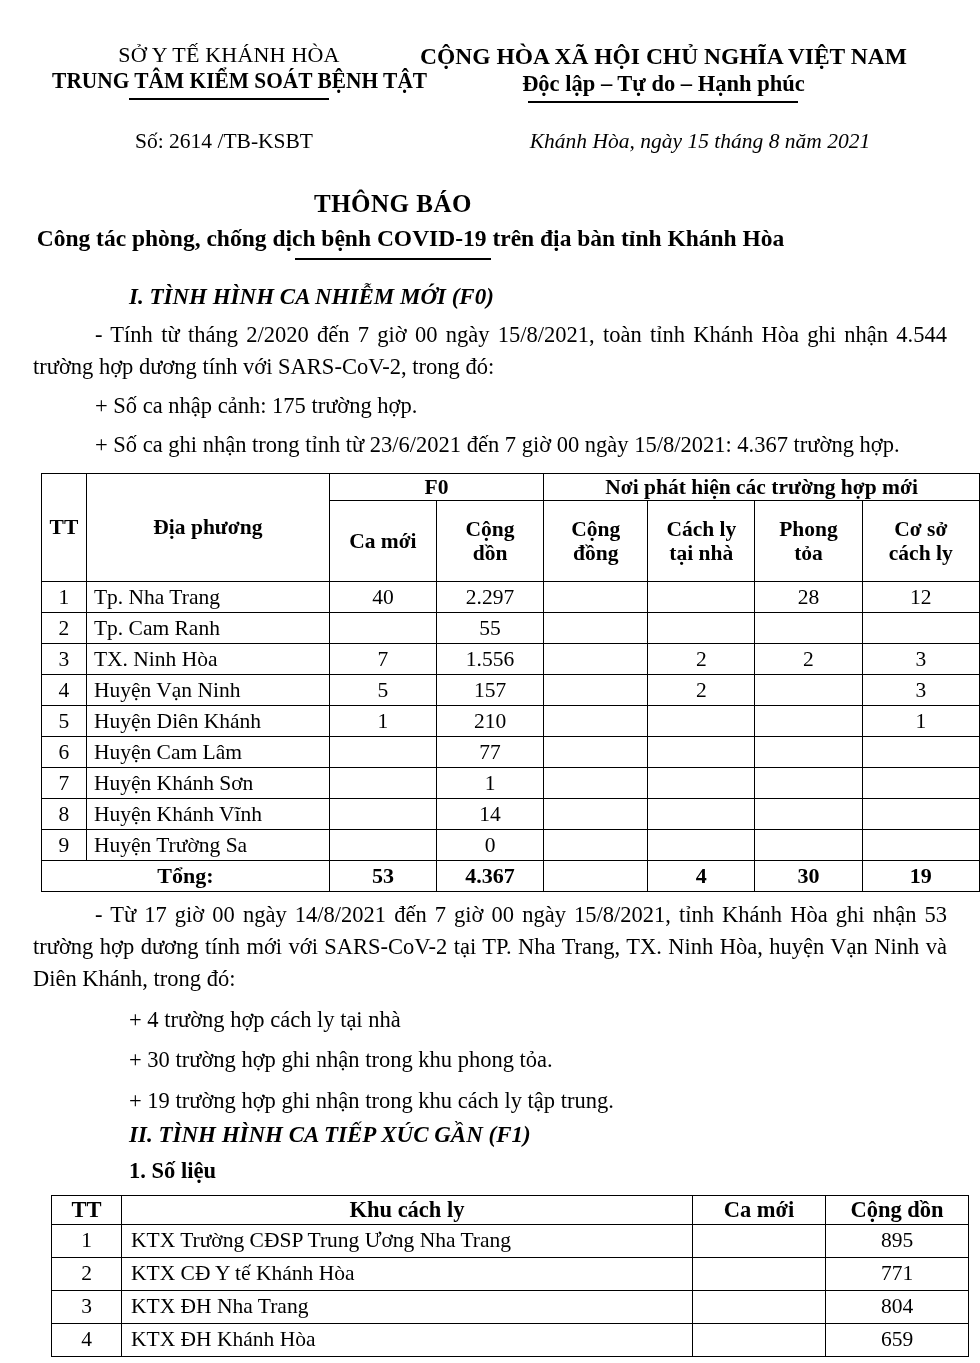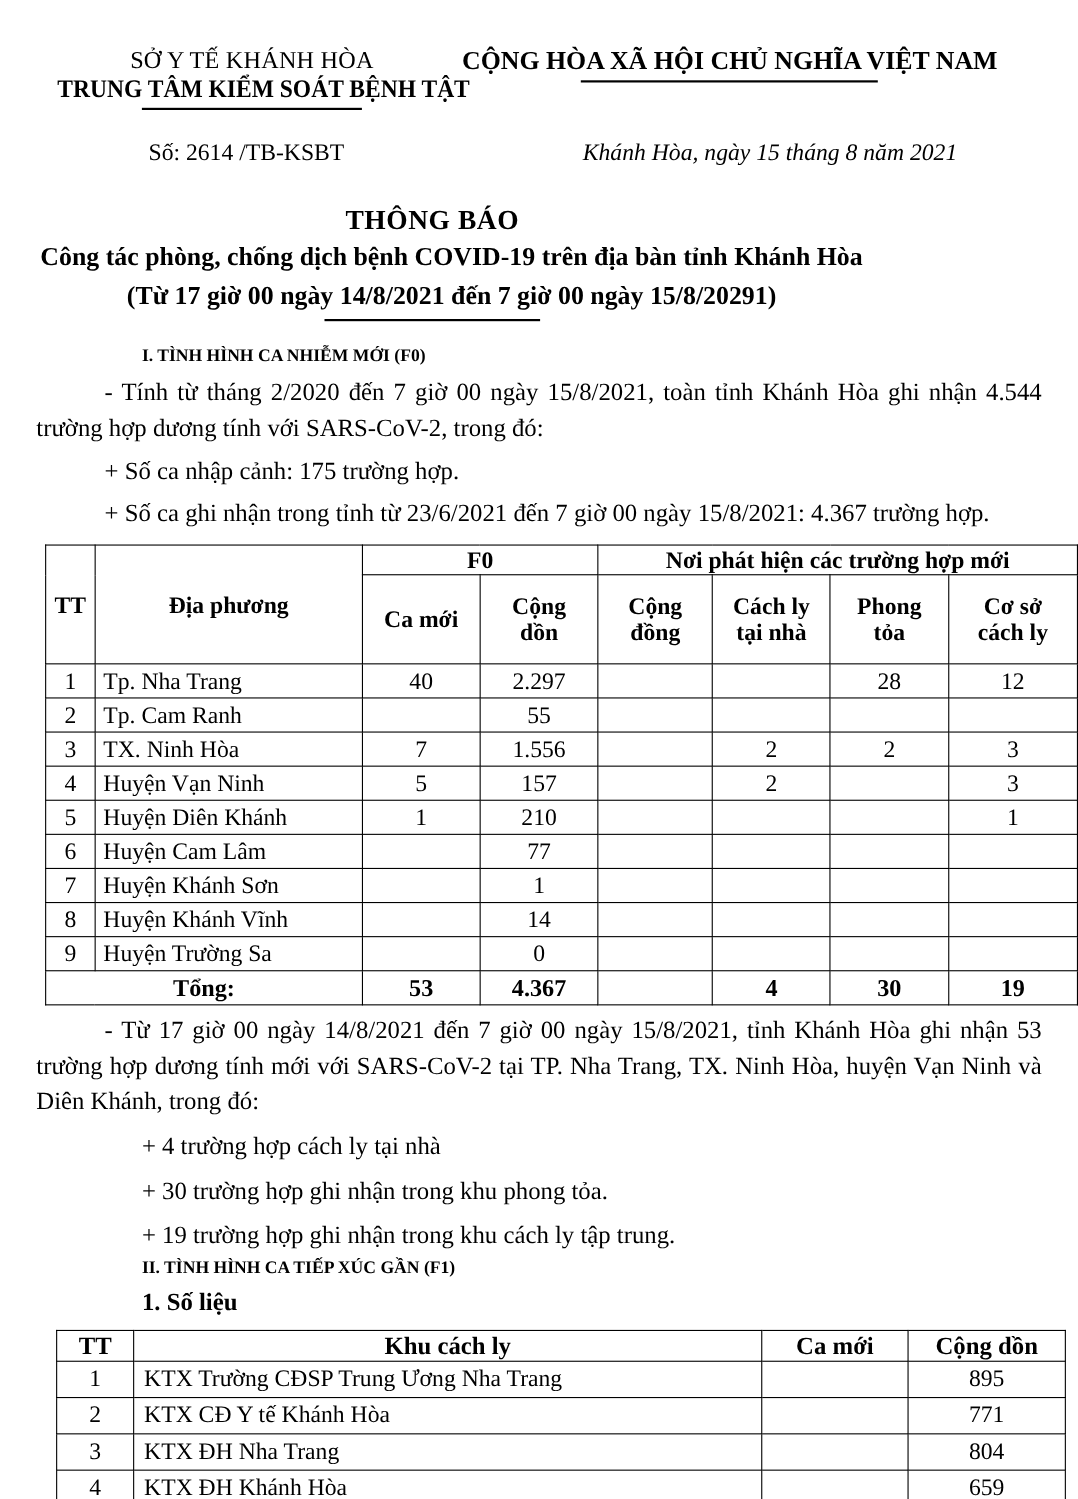--- a/index.html
+++ b/index.html
@@ -127,24 +127,25 @@
   }
 
   
   .content {
     padding: 0 33px 0 33px;
     box-sizing: border-box;
     width: 980px;
   }
   .sec-head {
     font-weight: bold;
-    font-size: 16px;
+    font-size: 23px;
     margin-top: 22px;
     padding-left: 96px;
     line-height: 1.3;
+    font-style: italic;
   }
   .sec-head.tight { margin-top: 4px; }
   .sub-head {
     font-weight: bold;
     font-size: 22.5px;
     padding-left: 96px;
     margin-top: 6px;
     line-height: 1.3;
   }
   p.para {
@@ -226,33 +227,33 @@
 <div class="page">
 
   <div class="letterhead">
     <div class="lh-left">
       <div class="org-line1">SỞ Y TẾ KHÁNH HÒA</div>
       <div class="org-line2">TRUNG TÂM KIỂM SOÁT BỆNH TẬT</div>
       <div class="rule rule-left"></div>
     </div>
     <div class="lh-right">
       <div class="nation-line1">CỘNG HÒA XÃ HỘI CHỦ NGHĨA VIỆT NAM</div>
+      <div class="nation-line2">Độc lập – Tự do – Hạnh phúc</div>
       <div class="rule rule-right"></div>
     </div>
   </div>
 
   <div class="docnum-row">
     <div class="docnum">Số:  2614  /TB-KSBT</div>
     <div class="docdate">Khánh Hòa, ngày  15  tháng 8 năm 2021</div>
   </div>
 
   <div class="title-block">
     <div class="doc-title">THÔNG BÁO</div>
     <div class="doc-subtitle">Công tác phòng, chống dịch bệnh COVID-19 trên địa bàn tỉnh Khánh Hòa</div>
-    <div class="doc-subtitle">(Từ 17 giờ 00 ngày 14/8/2021 đến 7 giờ 00 ngày 15/8/20291)</div>
     <div class="subtitle-rule"></div>
   </div>
 
   <div class="content">
 
     <div class="sec-head">I. TÌNH HÌNH CA NHIỄM MỚI (F0)</div>
 
     <p class="para just-full">- Tính từ tháng 2/2020 đến 7 giờ 00 ngày 15/8/2021, toàn tỉnh Khánh Hòa ghi nhận 4.544 trường hợp dương tính với SARS-CoV-2, trong đó:</p>
     <p class="bullet">+ Số ca nhập cảnh: 175 trường hợp.</p>
     <p class="bullet">+ Số ca ghi nhận trong tỉnh từ 23/6/2021 đến 7 giờ 00 ngày 15/8/2021: 4.367 trường hợp.</p>

